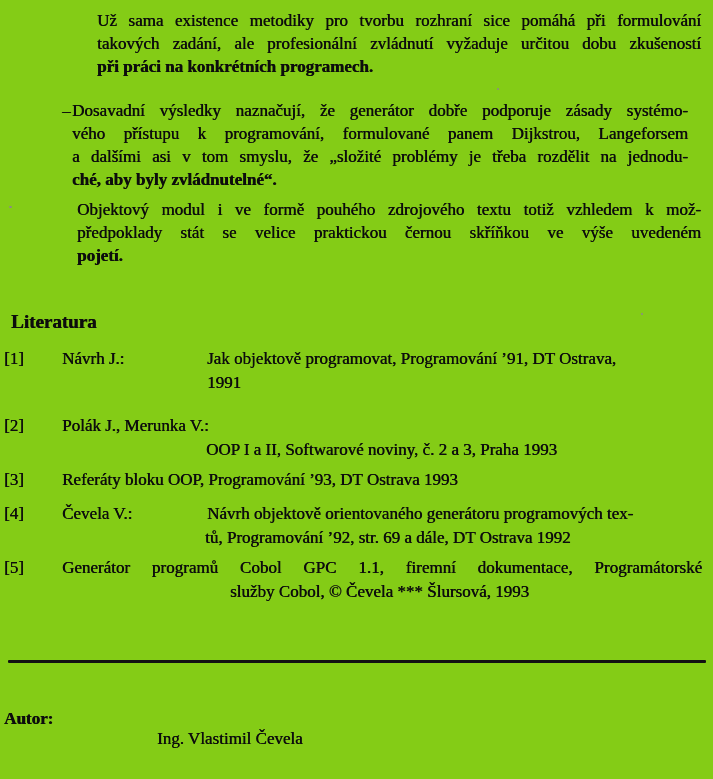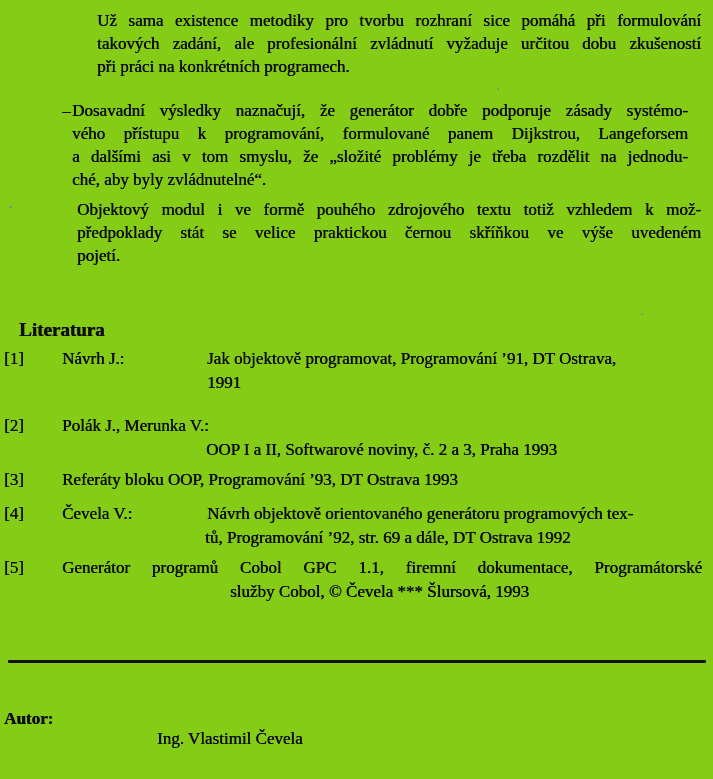--- a/index.html
+++ b/index.html
@@ -12,32 +12,32 @@
     position: relative; width: 713px; height: 779px;
     background: #84cc16; overflow: hidden;
   }
   .txt {
     font-size: 17px; line-height: 23px;
     text-shadow: 0.45px 0 0 currentColor; 
     white-space: normal;
   }
   
   .jl { text-align: justify; text-align-last: justify; }
-  .jl.last { text-align-last: left; }
+  .jl.last { text-align-last: left; font-weight: bold; }
 
   .para { position: absolute; }
   #p-intro   { left: 97px; top: 9px;  width: 604px; }
   #bullet-marker { position: absolute; left: 62px; top: 99px; }
   #p-bullet  { left: 72px; top: 99px;  width: 616px; }
   #p-closing { left: 77px; top: 198px; width: 624px; }
 
   #lit-heading {
     position: absolute; left: 3px; top: 302px;
     font-size: 19px; font-weight: bold; line-height: 24px;
-    text-shadow: 0.6px 0 0 currentColor; margin: 16px;
+    text-shadow: 0.6px 0 0 currentColor; margin: 8px;
   }
 
   .rnum  { position: absolute; left: 4px;  }
   .rauth { position: absolute; left: 62px; }
   .rline { position: absolute; }
 
   .rule {
     position: absolute; left: 8px; top: 660px;
     width: 698px; height: 3px; background: #121212;
     border-radius: 1px;

